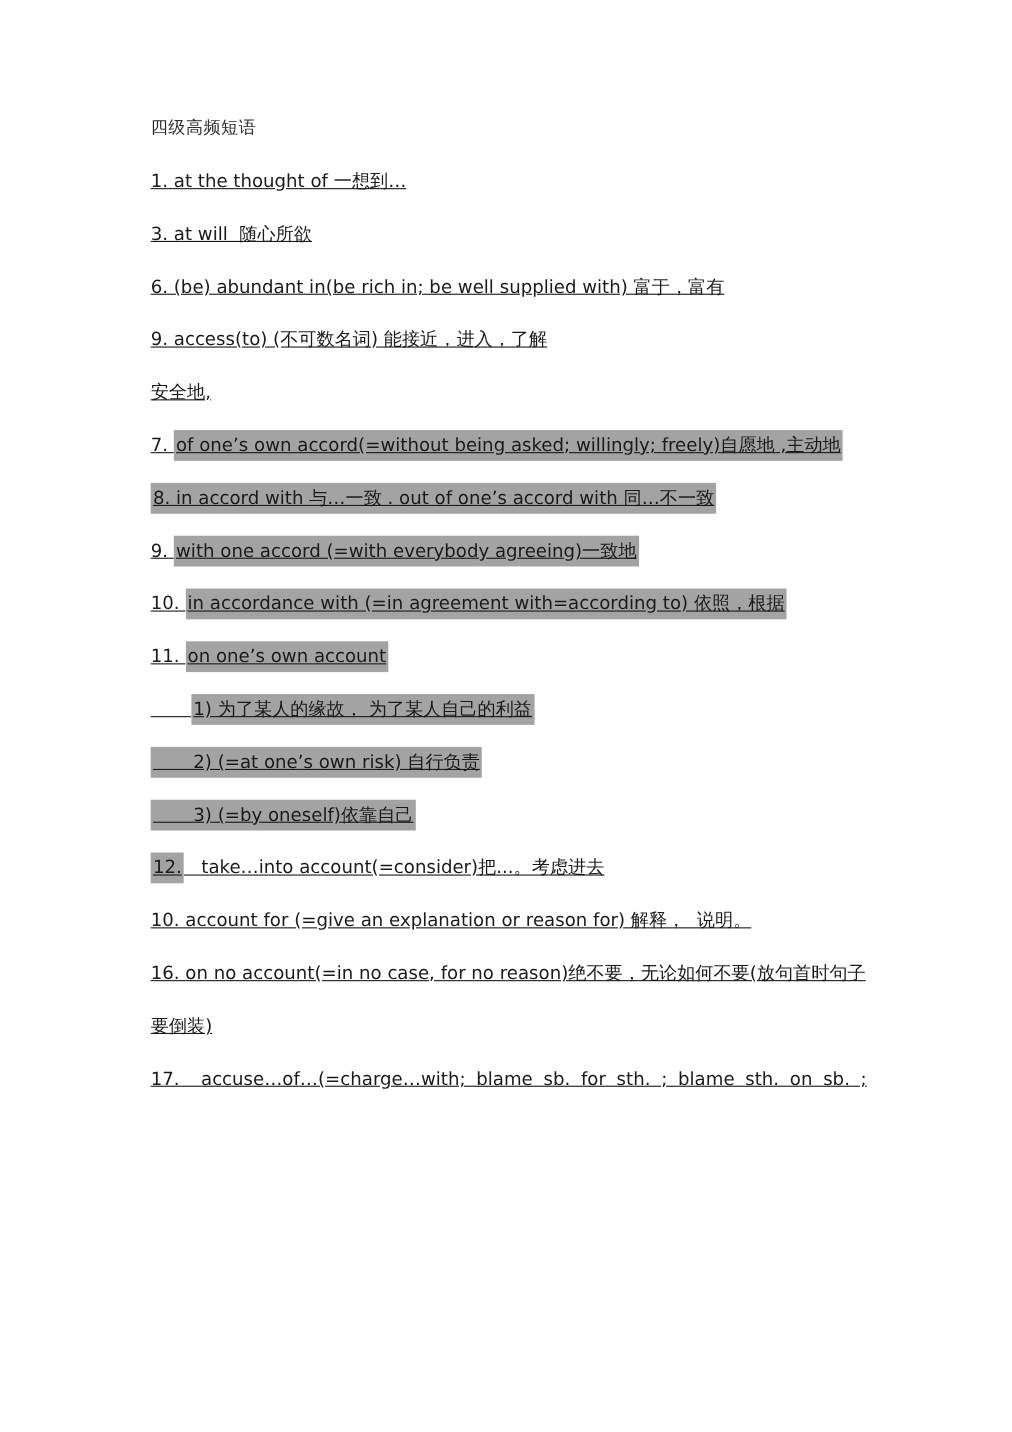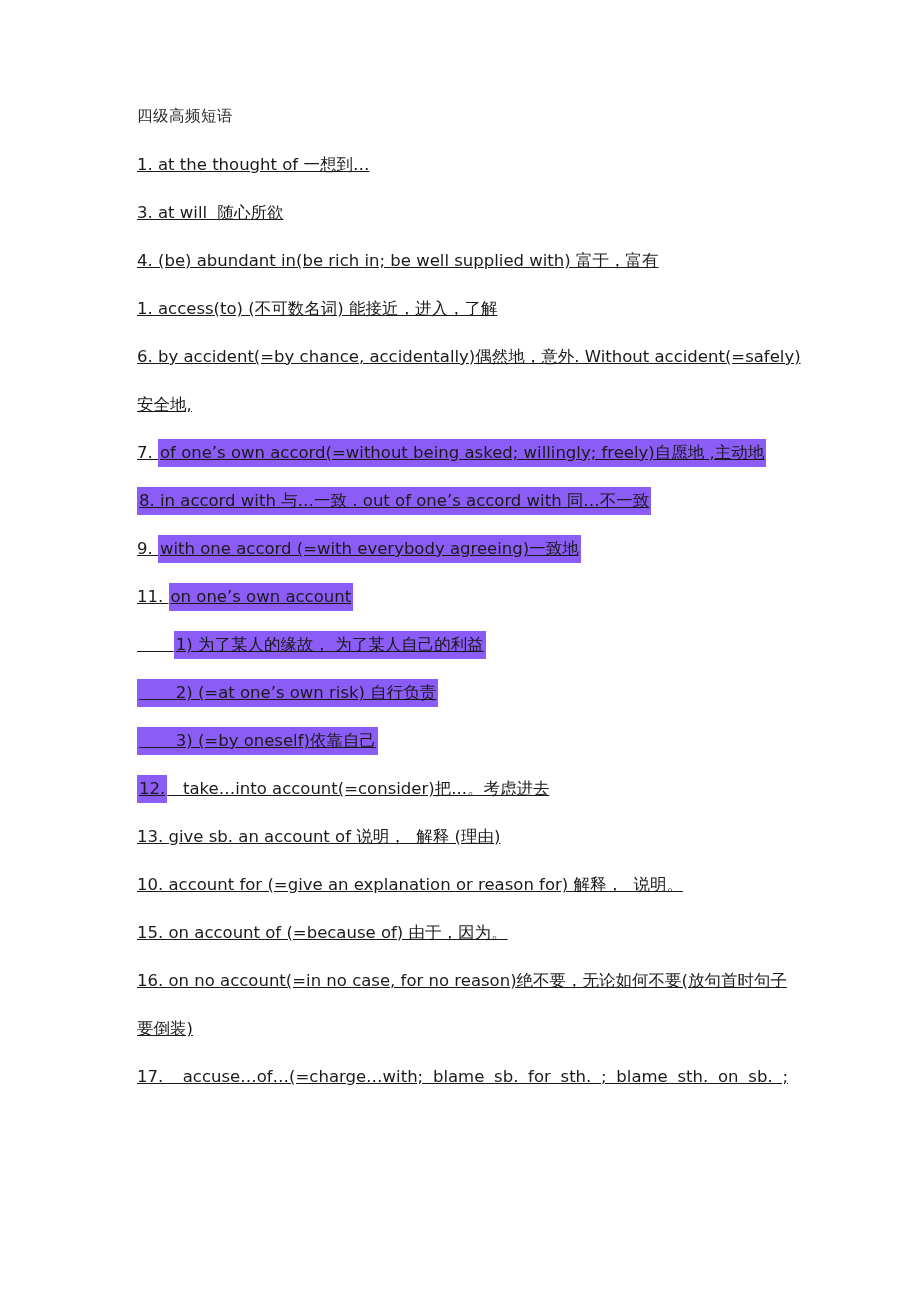--- a/index.html
+++ b/index.html
@@ -36,44 +36,42 @@
     line-height: 21px;
     white-space: pre;
     font-weight: 400;
     text-decoration: underline;
   }
   p.line.spread {
     word-spacing: 4.5px;
   }
   span.run { white-space: pre; }
   span.hl {
-    background: #8b5cf6;
+    background: #a3a3a3;
     padding: 4px 2px 5px 2px;
   }
 </style>
 </head>
 <body>
 
 <div class="page">
   <p class="doc-title">四级高频短语</p>
   <div id="doc-body">
       <p class="line"><span class="run">1. at the thought of 一想到…</span></p>
       <p class="line"><span class="run">3. at will  随心所欲</span></p>
-      <p class="line"><span class="run">4. (be) abundant in(be rich in; be well supplied with) 富于，富有</span></p>
-      <p class="line"><span class="run">1. access(to) (不可数名词) 能接近，进入，了解</span></p>
-      <p class="line"><span class="run">6. by accident(=by chance, accidentally)偶然地，意外. Without accident(=safely)</span></p>
+      <p class="line"><span class="run">6. (be) abundant in(be rich in; be well supplied with) 富于，富有</span></p>
+      <p class="line"><span class="run">9. access(to) (不可数名词) 能接近，进入，了解</span></p>
       <p class="line"><span class="run">安全地,</span></p>
       <p class="line"><span class="run">7. </span><span class="run hl">of one’s own accord(=without being asked; willingly; freely)自愿地 ,主动地</span></p>
       <p class="line"><span class="run hl">8. in accord with 与…一致 . out of one’s accord with 同…不一致</span></p>
       <p class="line"><span class="run">9. </span><span class="run hl">with one accord (=with everybody agreeing)一致地</span></p>
+      <p class="line"><span class="run">10. </span><span class="run hl">in accordance with (=in agreement with=according to) 依照，根据</span></p>
       <p class="line"><span class="run">11. </span><span class="run hl">on one’s own account</span></p>
       <p class="line"><span class="run">       </span><span class="run hl">1) 为了某人的缘故， 为了某人自己的利益</span></p>
       <p class="line"><span class="run hl">       2) (=at one’s own risk) 自行负责</span></p>
       <p class="line"><span class="run hl">       3) (=by oneself)依靠自己</span></p>
       <p class="line"><span class="run hl">12.</span><span class="run">   take…into account(=consider)把...。考虑进去</span></p>
-      <p class="line"><span class="run">13. give sb. an account of 说明，  解释 (理由)</span></p>
       <p class="line"><span class="run">10. account for (=give an explanation or reason for) 解释，  说明。</span></p>
-      <p class="line"><span class="run">15. on account of (=because of) 由于，因为。</span></p>
       <p class="line"><span class="run">16. on no account(=in no case, for no reason)绝不要，无论如何不要(放句首时句子</span></p>
       <p class="line"><span class="run">要倒装)</span></p>
       <p class="line spread"><span class="run">17.  accuse…of…(=charge…with; blame sb. for sth. ; blame sth. on sb. ;</span></p>
     </div>
 </div>
 
 </body></html>

